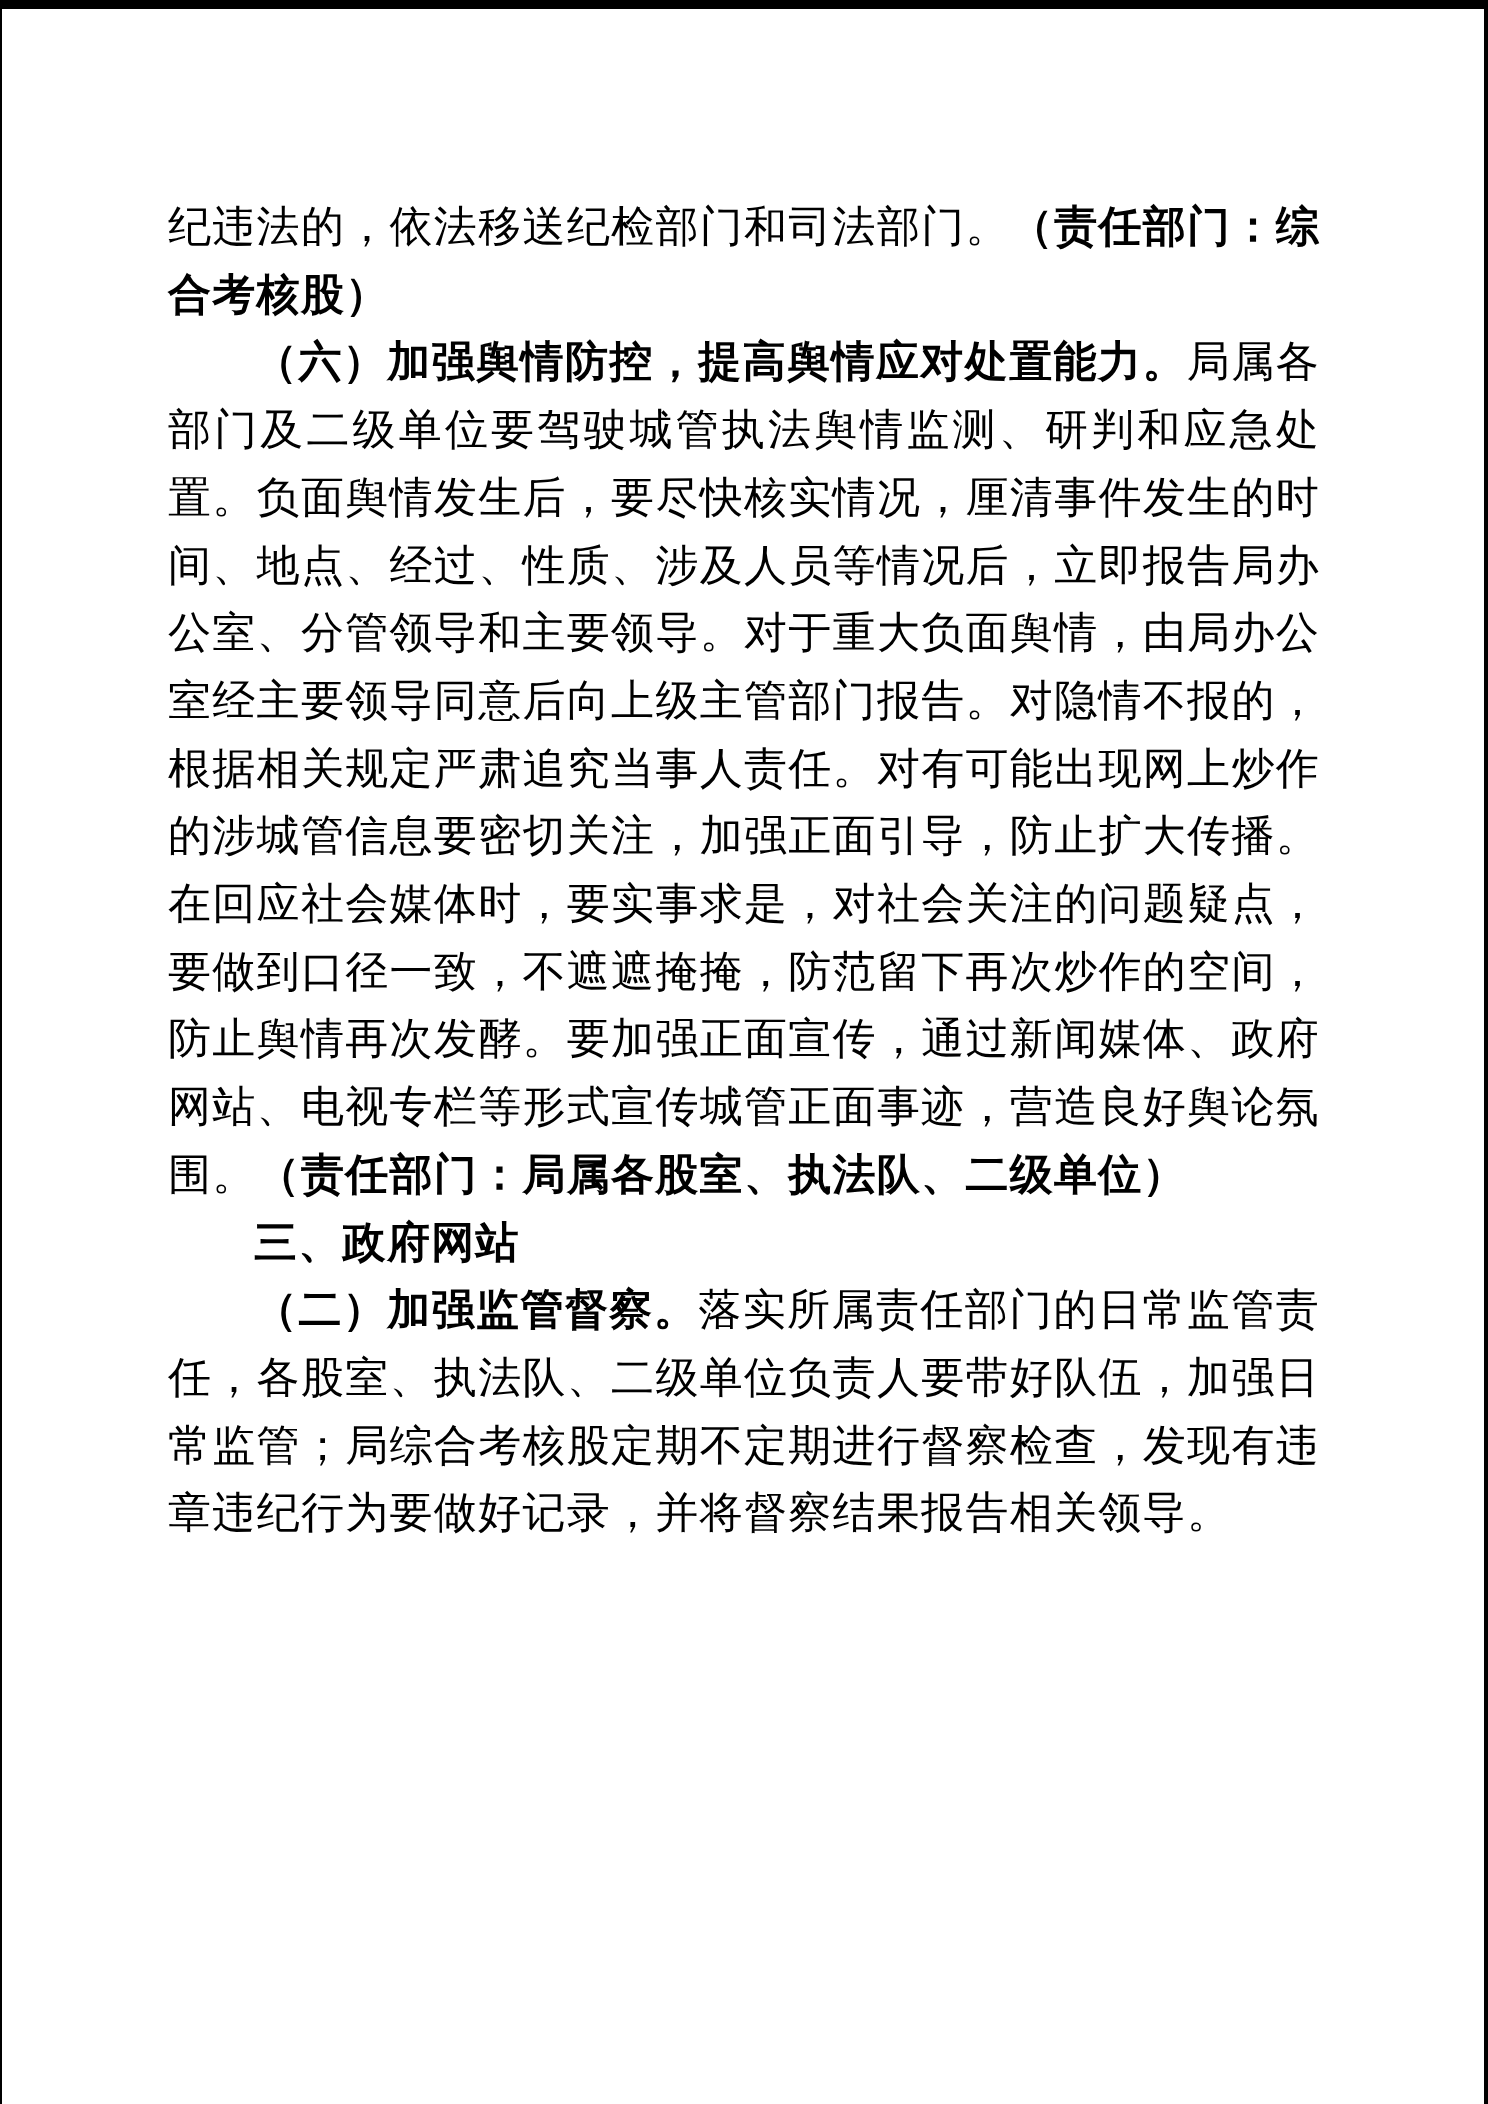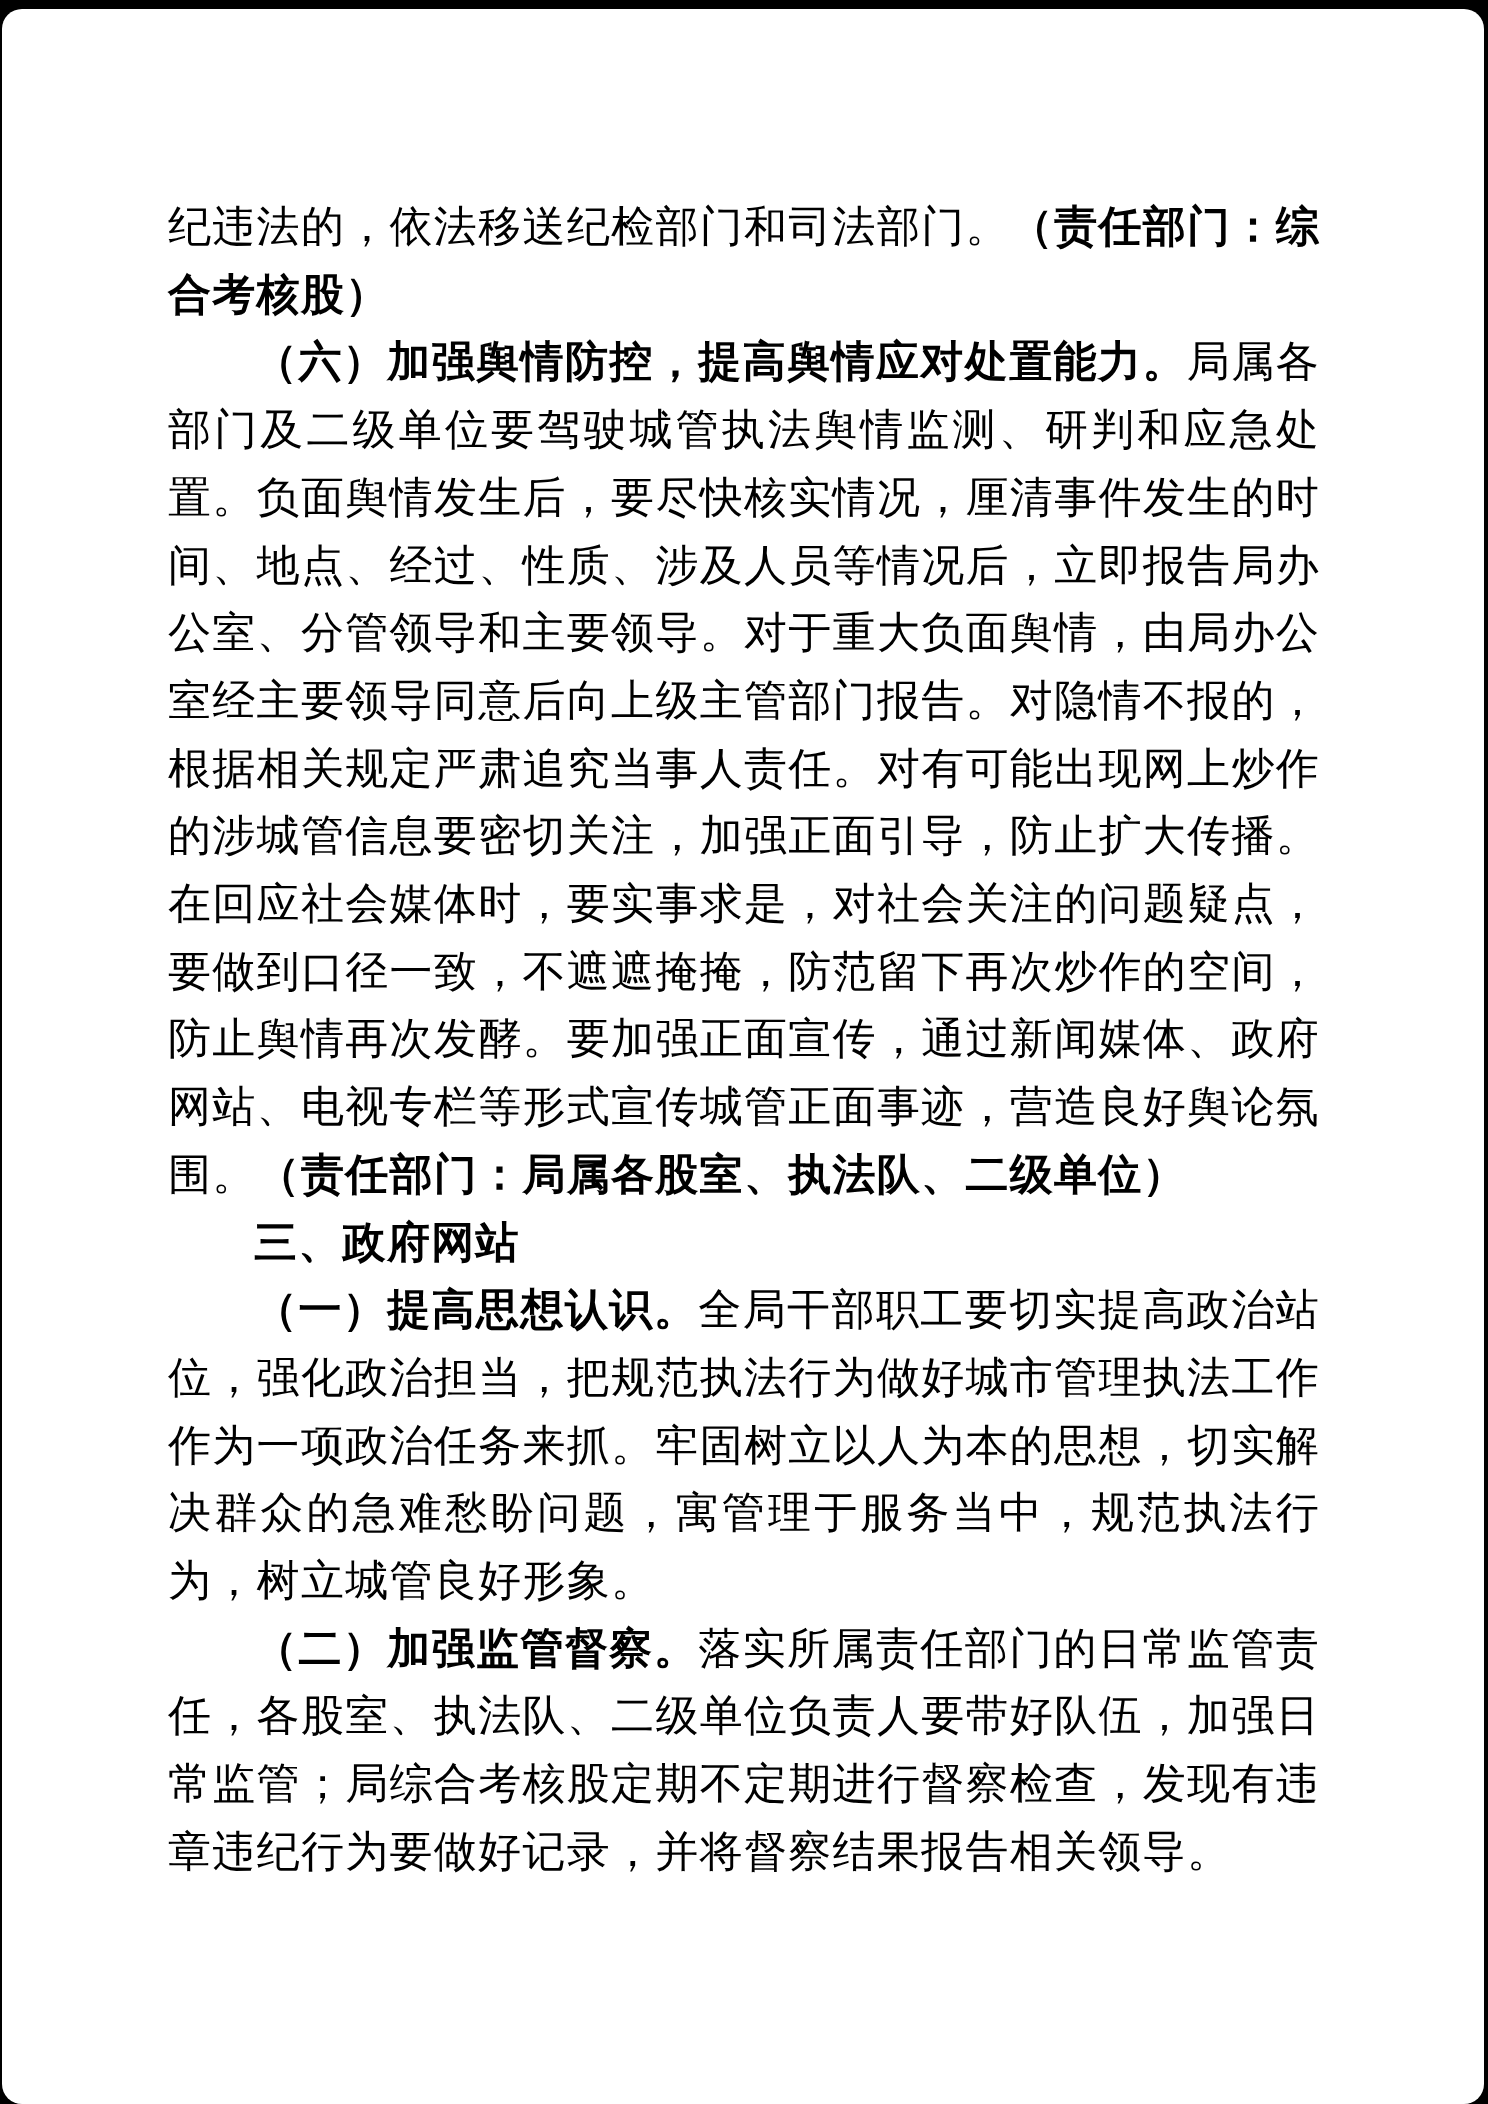--- a/index.html
+++ b/index.html
@@ -12,21 +12,20 @@
   }
   .page {
     position: absolute;
     top: 9px;
     left: 2px;
     right: 4px;
     bottom: 0;
     background: #ffffff;
     box-sizing: border-box;
     padding: 184px 164px 0 166px;
-    border-radius: 20px;
   }
   .doc-text {
     font-family: "Liberation Serif", "DejaVu Serif", serif;
     font-size: 43px;
     line-height: 67.7px;
     color: #000000;
     letter-spacing: 1.3px;
     text-align: justify;
     text-justify: inter-ideograph;
   }
@@ -50,18 +49,17 @@
 
 <div class="page">
   <div class="doc-text">
 
     <p class="no-indent"><span class="seg-normal">纪违法的，依法移送纪检部门和司法部门。</span><span class="seg-bold">（责任部门：综合考核股）</span></p>
 
     <p><span class="seg-bold">（六）加强舆情防控，提高舆情应对处置能力。</span><span class="seg-normal">局属各部门及二级单位要驾驶城管执法舆情监测、研判和应急处置。负面舆情发生后，要尽快核实情况，厘清事件发生的时间、地点、经过、性质、涉及人员等情况后，立即报告局办公室、分管领导和主要领导。对于重大负面舆情，由局办公室经主要领导同意后向上级主管部门报告。对隐情不报的，根据相关规定严肃追究当事人责任。对有可能出现网上炒作的涉城管信息要密切关注，加强正面引导，防止扩大传播。在回应社会媒体时，要实事求是，对社会关注的问题疑点，要做到口径一致，不遮遮掩掩，防范留下再次炒作的空间，防止舆情再次发酵。要加强正面宣传，通过新闻媒体、政府网站、电视专栏等形式宣传城管正面事迹，营造良好舆论氛围。</span><span class="seg-bold">（责任部门：局属各股室、执法队、二级单位）</span></p>
 
     <p><span class="seg-bold">三、政府网站</span></p>
 
-    <p><span class="seg-bold">（一）提高思想认识。</span><span class="seg-normal">全局干部职工要切实提高政治站位，强化政治担当，把规范执法行为做好城市管理执法工作作为一项政治任务来抓。牢固树立以人为本的思想，切实解决群众的急难愁盼问题，寓管理于服务当中，规范执法行为，树立城管良好形象。</span></p>
 
     <p><span class="seg-bold">（二）加强监管督察。</span><span class="seg-normal">落实所属责任部门的日常监管责任，各股室、执法队、二级单位负责人要带好队伍，加强日常监管；局综合考核股定期不定期进行督察检查，发现有违章违纪行为要做好记录，并将督察结果报告相关领导。</span></p>
 
   </div>
 </div>
 
 </body></html>

